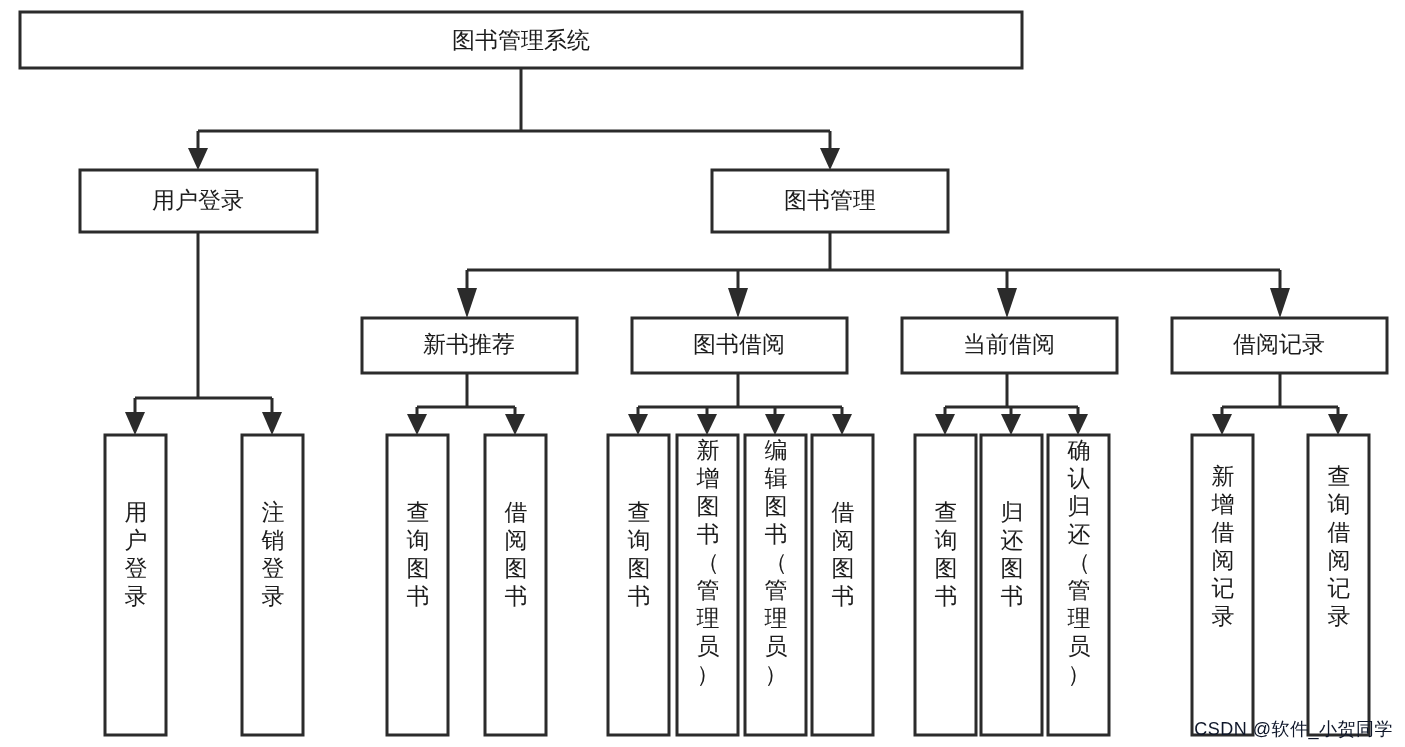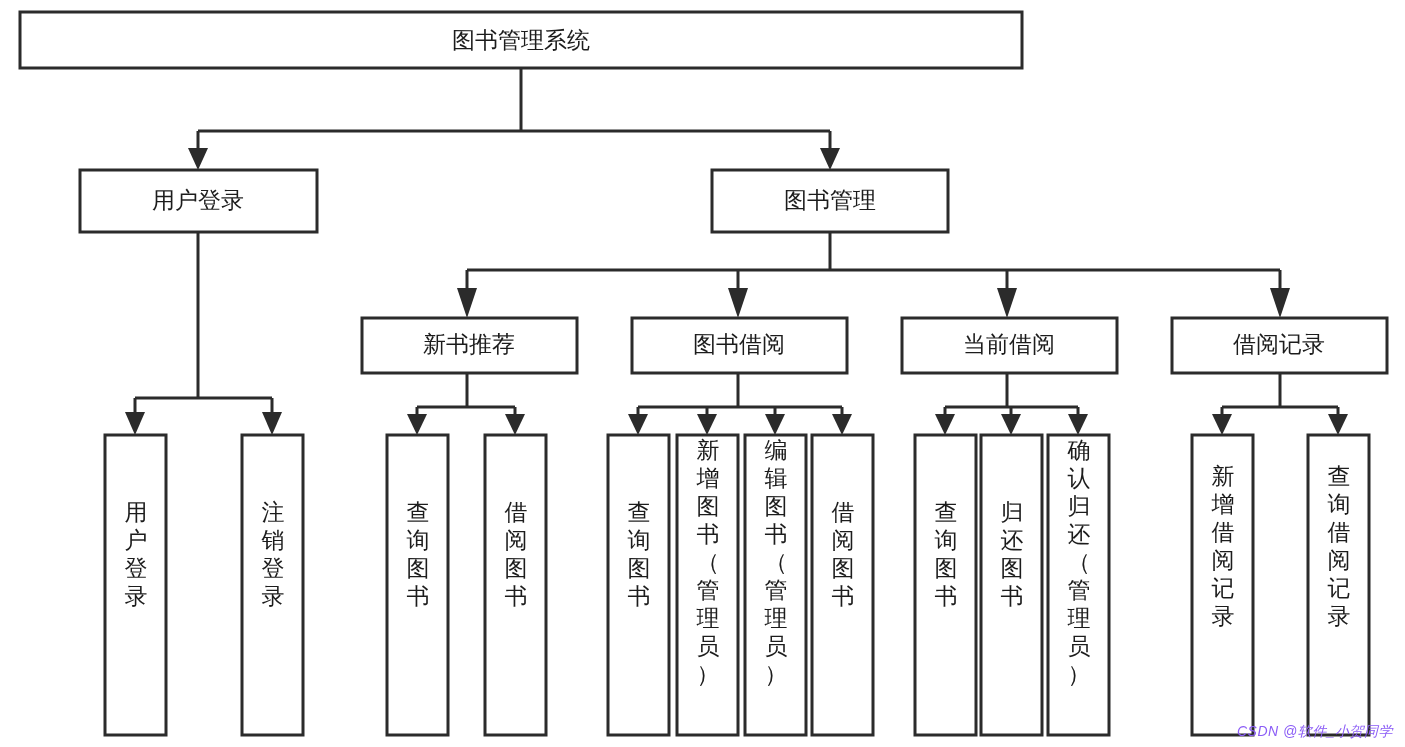--- a/index.html
+++ b/index.html
@@ -52,25 +52,24 @@
     font-family: "Liberation Sans", "DejaVu Sans", sans-serif;
     font-size: 23px;
     fill: #1c1c1c;
     text-anchor: middle;
   }
   .watermark {
     position: absolute;
     right: 12px;
     bottom: 6px;
     font-family: "Liberation Sans", "DejaVu Sans", sans-serif;
-    font-size: 14px;
-    color: #8b5cf6;
+    font-size: 18px;
+    color: #0f172a;
     white-space: nowrap;
     letter-spacing: 0.5px;
-    font-style: italic;
   }
 </style>
 </head>
 <body>
 
 <div id="diagram-root">
 
   <svg class="diagram" viewBox="0 0 1405 747" xmlns="http://www.w3.org/2000/svg">
 
     <g>

